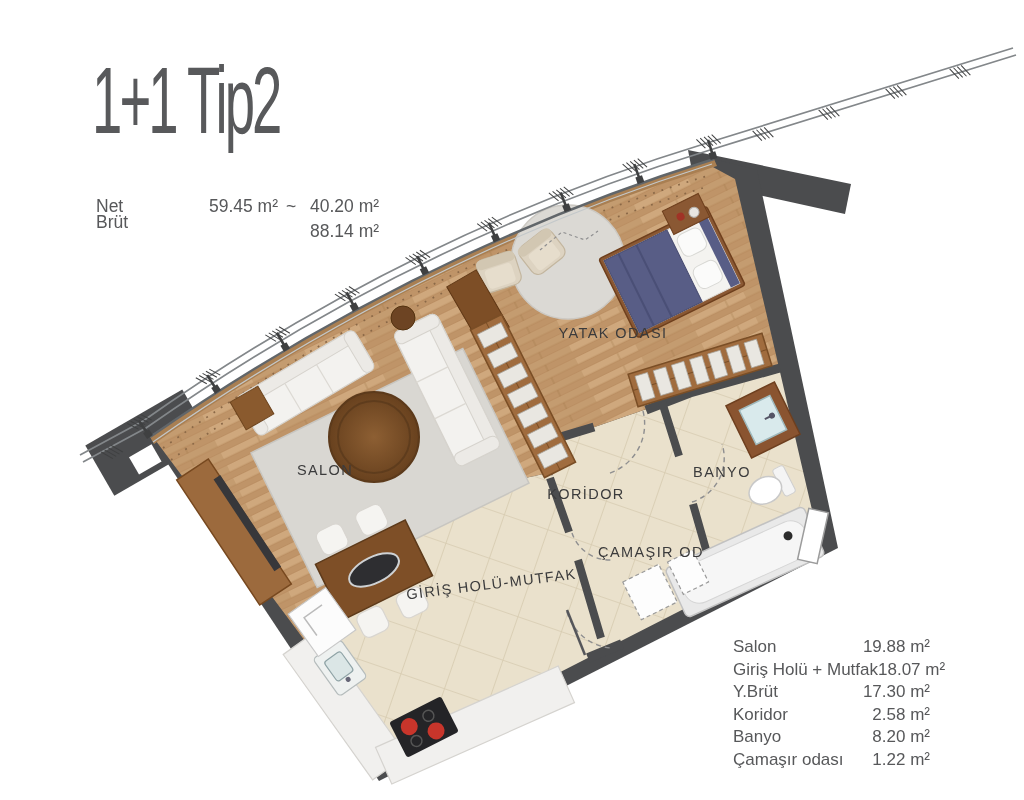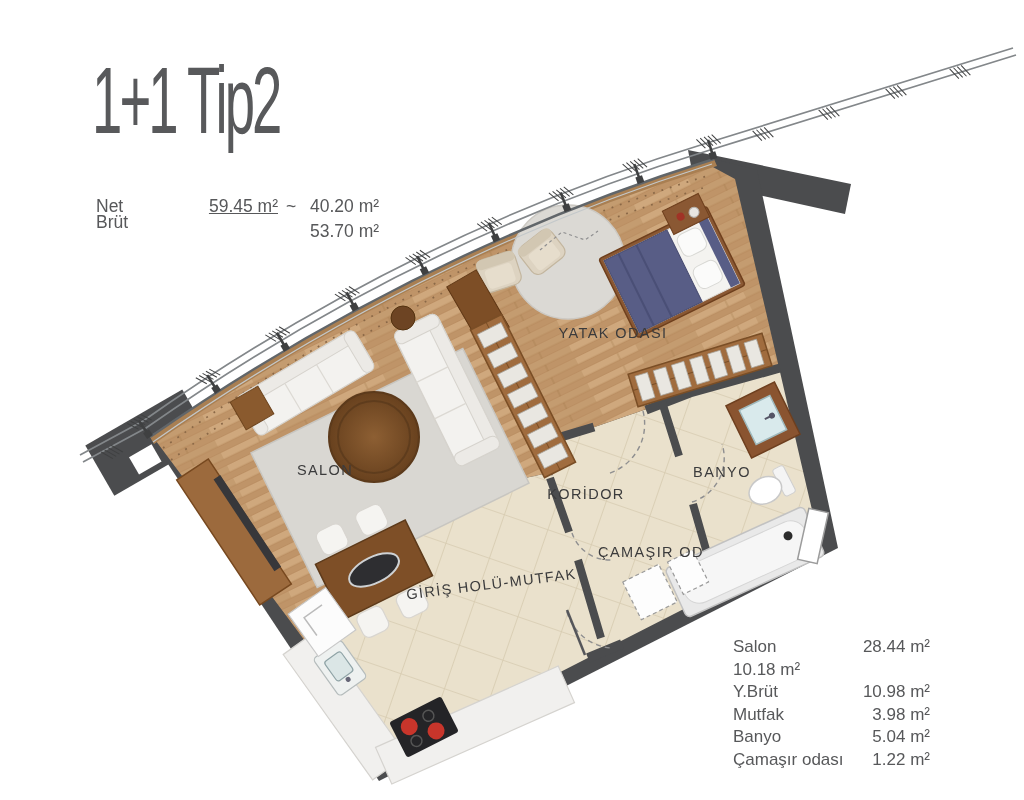--- a/index.html
+++ b/index.html
@@ -17,25 +17,25 @@
   svg text{font-family:"Liberation Sans",sans-serif;}
   .roomlbl{fill:#3b3b3c;font-size:14.5px;letter-spacing:1.4px;font-weight:400;}
 </style>
 </head>
 <body>
 
 <div class="stage">
 
   <div class="title">1+1 Tip2</div>
   <div class="mtext" style="left:96px;top:198px;">Net</div>
-  <div class="mtext mval-right" style="left:178px;top:198px;text-decoration:underline;">59.45 m²</div>
+  <div class="mtext mval-right" style="left:178px;top:198px;">59.45 m²</div>
   <div class="mtext" style="left:286px;top:198px;">~</div>
   <div class="mtext" style="left:310px;top:198px;">40.20 m²</div>
   <div class="mtext" style="left:96px;top:214px;">Brüt</div>
-  <div class="mtext" style="left:310px;top:223px;">53.70 m²</div>
+  <div class="mtext" style="left:310px;top:223px;">88.14 m²</div>
 
   <svg class="plan" width="1024" height="800" viewBox="0 0 1024 800">
     <defs>
       <pattern id="woodp" width="120" height="14" patternUnits="userSpaceOnUse" patternTransform="rotate(-26)">
         <rect width="120" height="14" fill="#c7a077"></rect>
         <rect y="7" width="120" height="7" fill="#bf9468"></rect>
         <rect y="0" width="60" height="7" fill="#cfa87d"></rect>
         <rect x="60" y="0" width="60" height="7" fill="#c49c70"></rect>
         <line x1="0" y1="7" x2="120" y2="7" stroke="#9e7243" stroke-width="0.6" opacity="0.5"></line>
         <line x1="0" y1="14" x2="120" y2="14" stroke="#9e7243" stroke-width="0.6" opacity="0.5"></line>
@@ -256,36 +256,37 @@
     <text class="roomlbl" x="613" y="338" text-anchor="middle">YATAK ODASI</text>
     <text class="roomlbl" x="586" y="499" text-anchor="middle">KORİDOR</text>
     <text class="roomlbl" x="722" y="477" text-anchor="middle">BANYO</text>
     <text class="roomlbl" x="651" y="557" text-anchor="middle" font-size="13.5">ÇAMAŞIR OD</text>
     <text class="roomlbl" x="492" y="589" text-anchor="middle" transform="rotate(-7 492 589)">GİRİŞ HOLÜ-MUTFAK</text>
   </svg>
 
   <div class="area-table">
     <div class="area-row">
       <span>Salon</span>
-      <span class="v">28.44 m²</span>
-    </div>
-    <div class="area-row">
-      <span class="v">10.18 m²</span>
+      <span class="v">19.88 m²</span>
+    </div>
+    <div class="area-row">
+      <span>Giriş Holü + Mutfak</span>
+      <span class="v">18.07 m²</span>
     </div>
     <div class="area-row">
       <span>Y.Brüt</span>
-      <span class="v">10.98 m²</span>
-    </div>
-    <div class="area-row">
-      <span>Mutfak</span>
-      <span class="v">3.98 m²</span>
+      <span class="v">17.30 m²</span>
+    </div>
+    <div class="area-row">
+      <span>Koridor</span>
+      <span class="v">2.58 m²</span>
     </div>
     <div class="area-row">
       <span>Banyo</span>
-      <span class="v">5.04 m²</span>
+      <span class="v">8.20 m²</span>
     </div>
     <div class="area-row">
       <span>Çamaşır odası</span>
       <span class="v">1.22 m²</span>
     </div>
   </div>
 
 </div>
 
 </body></html>

